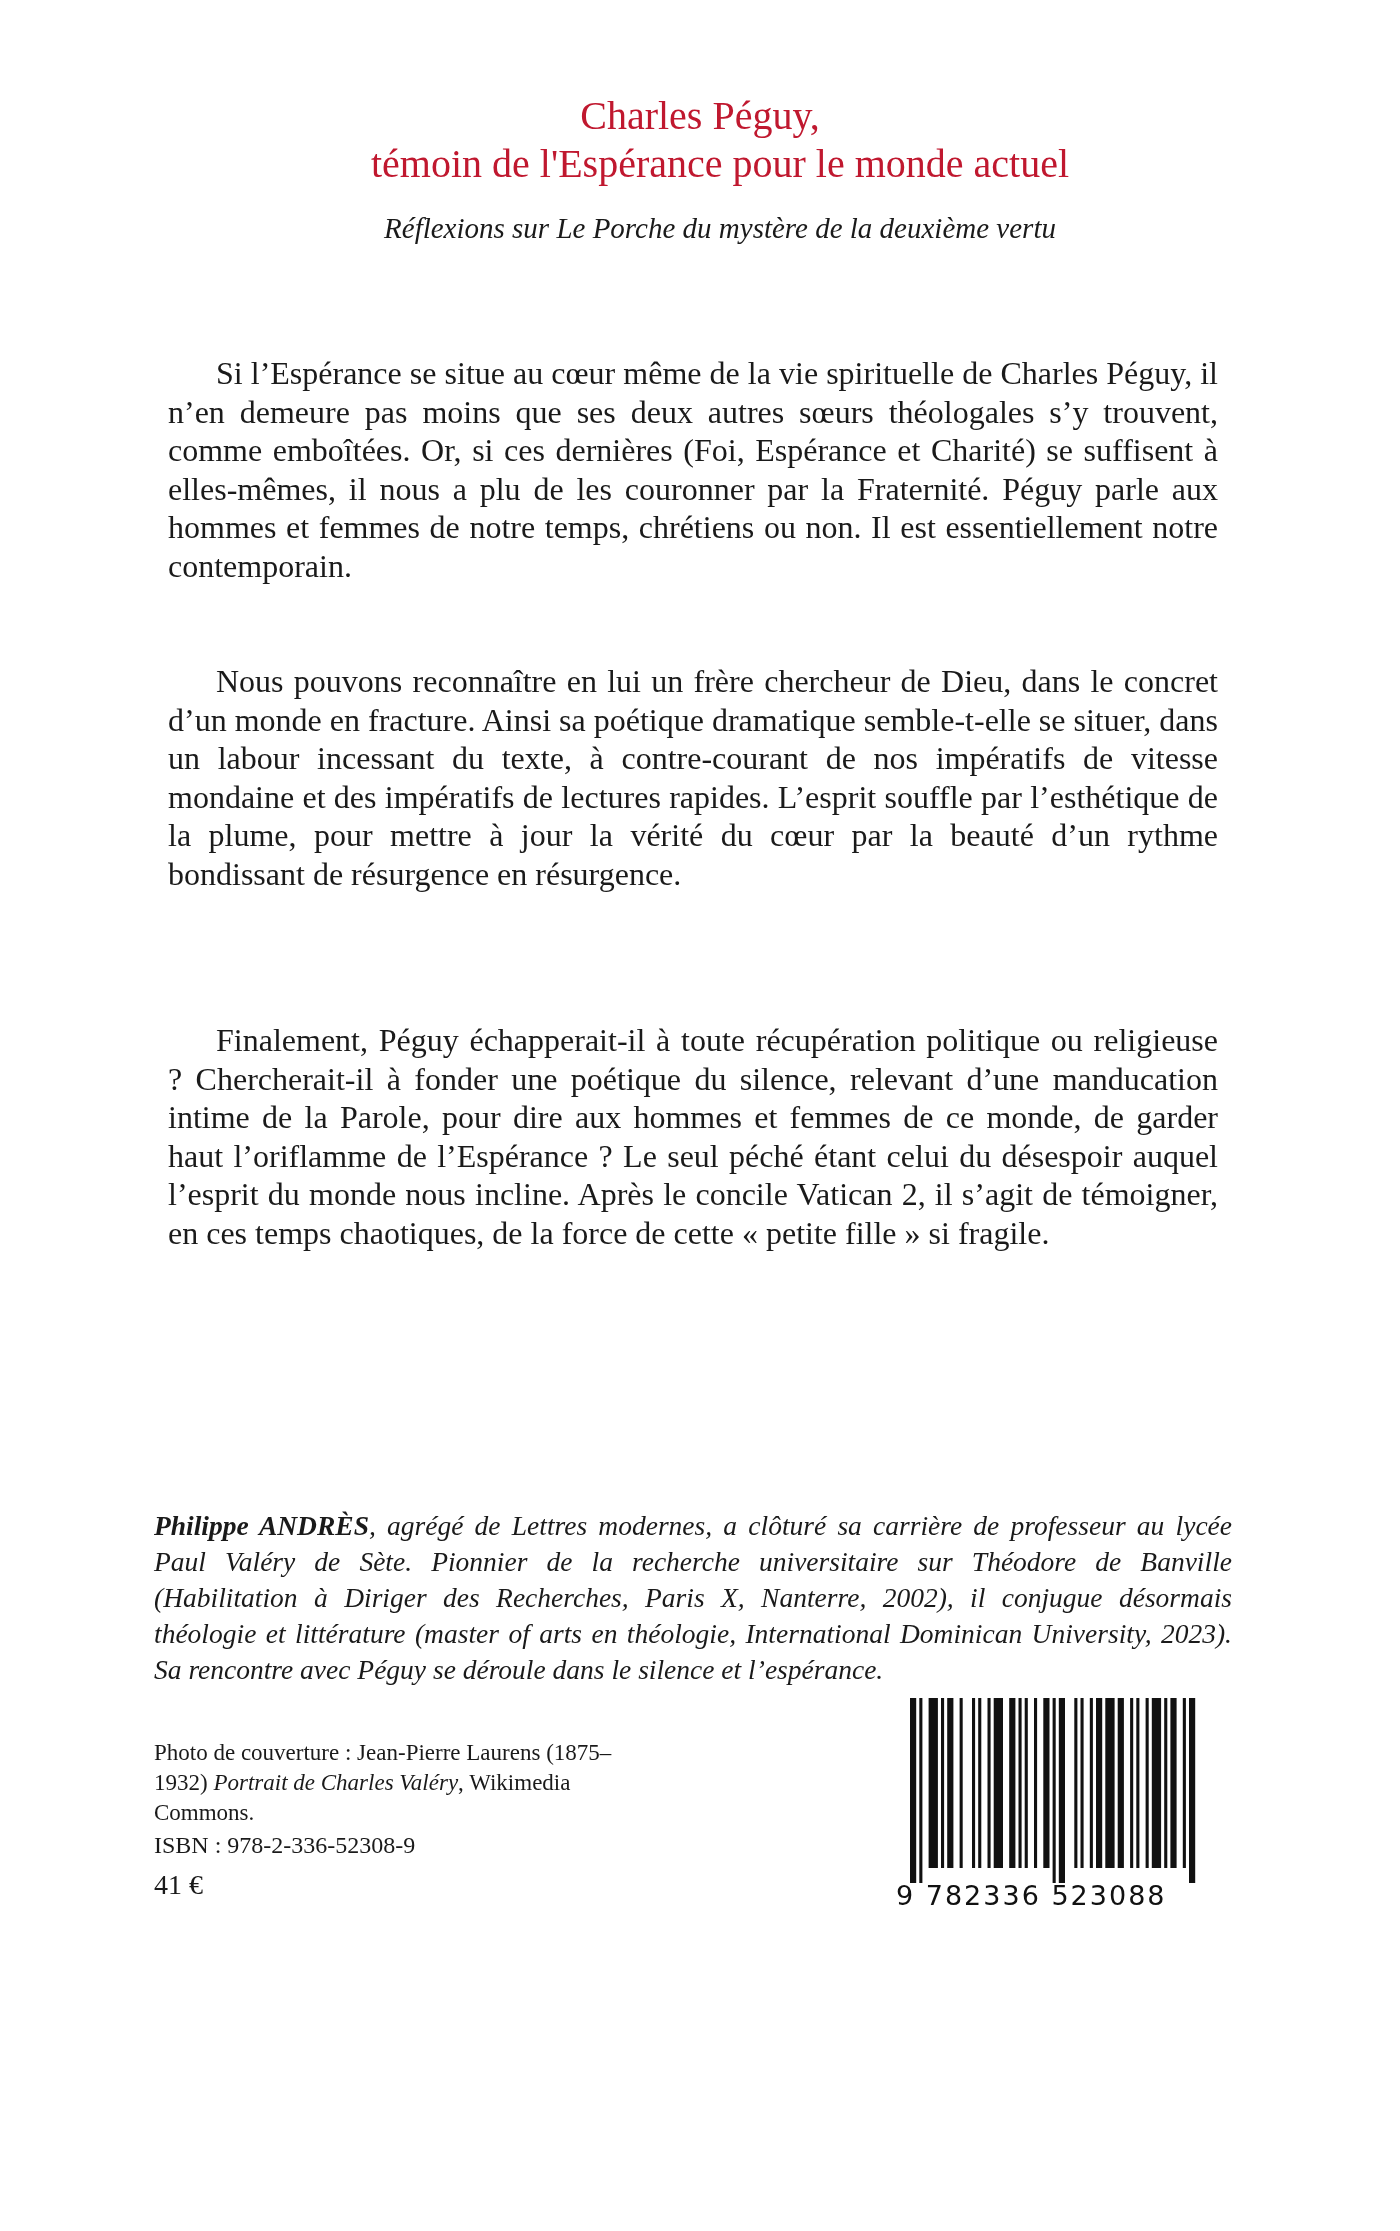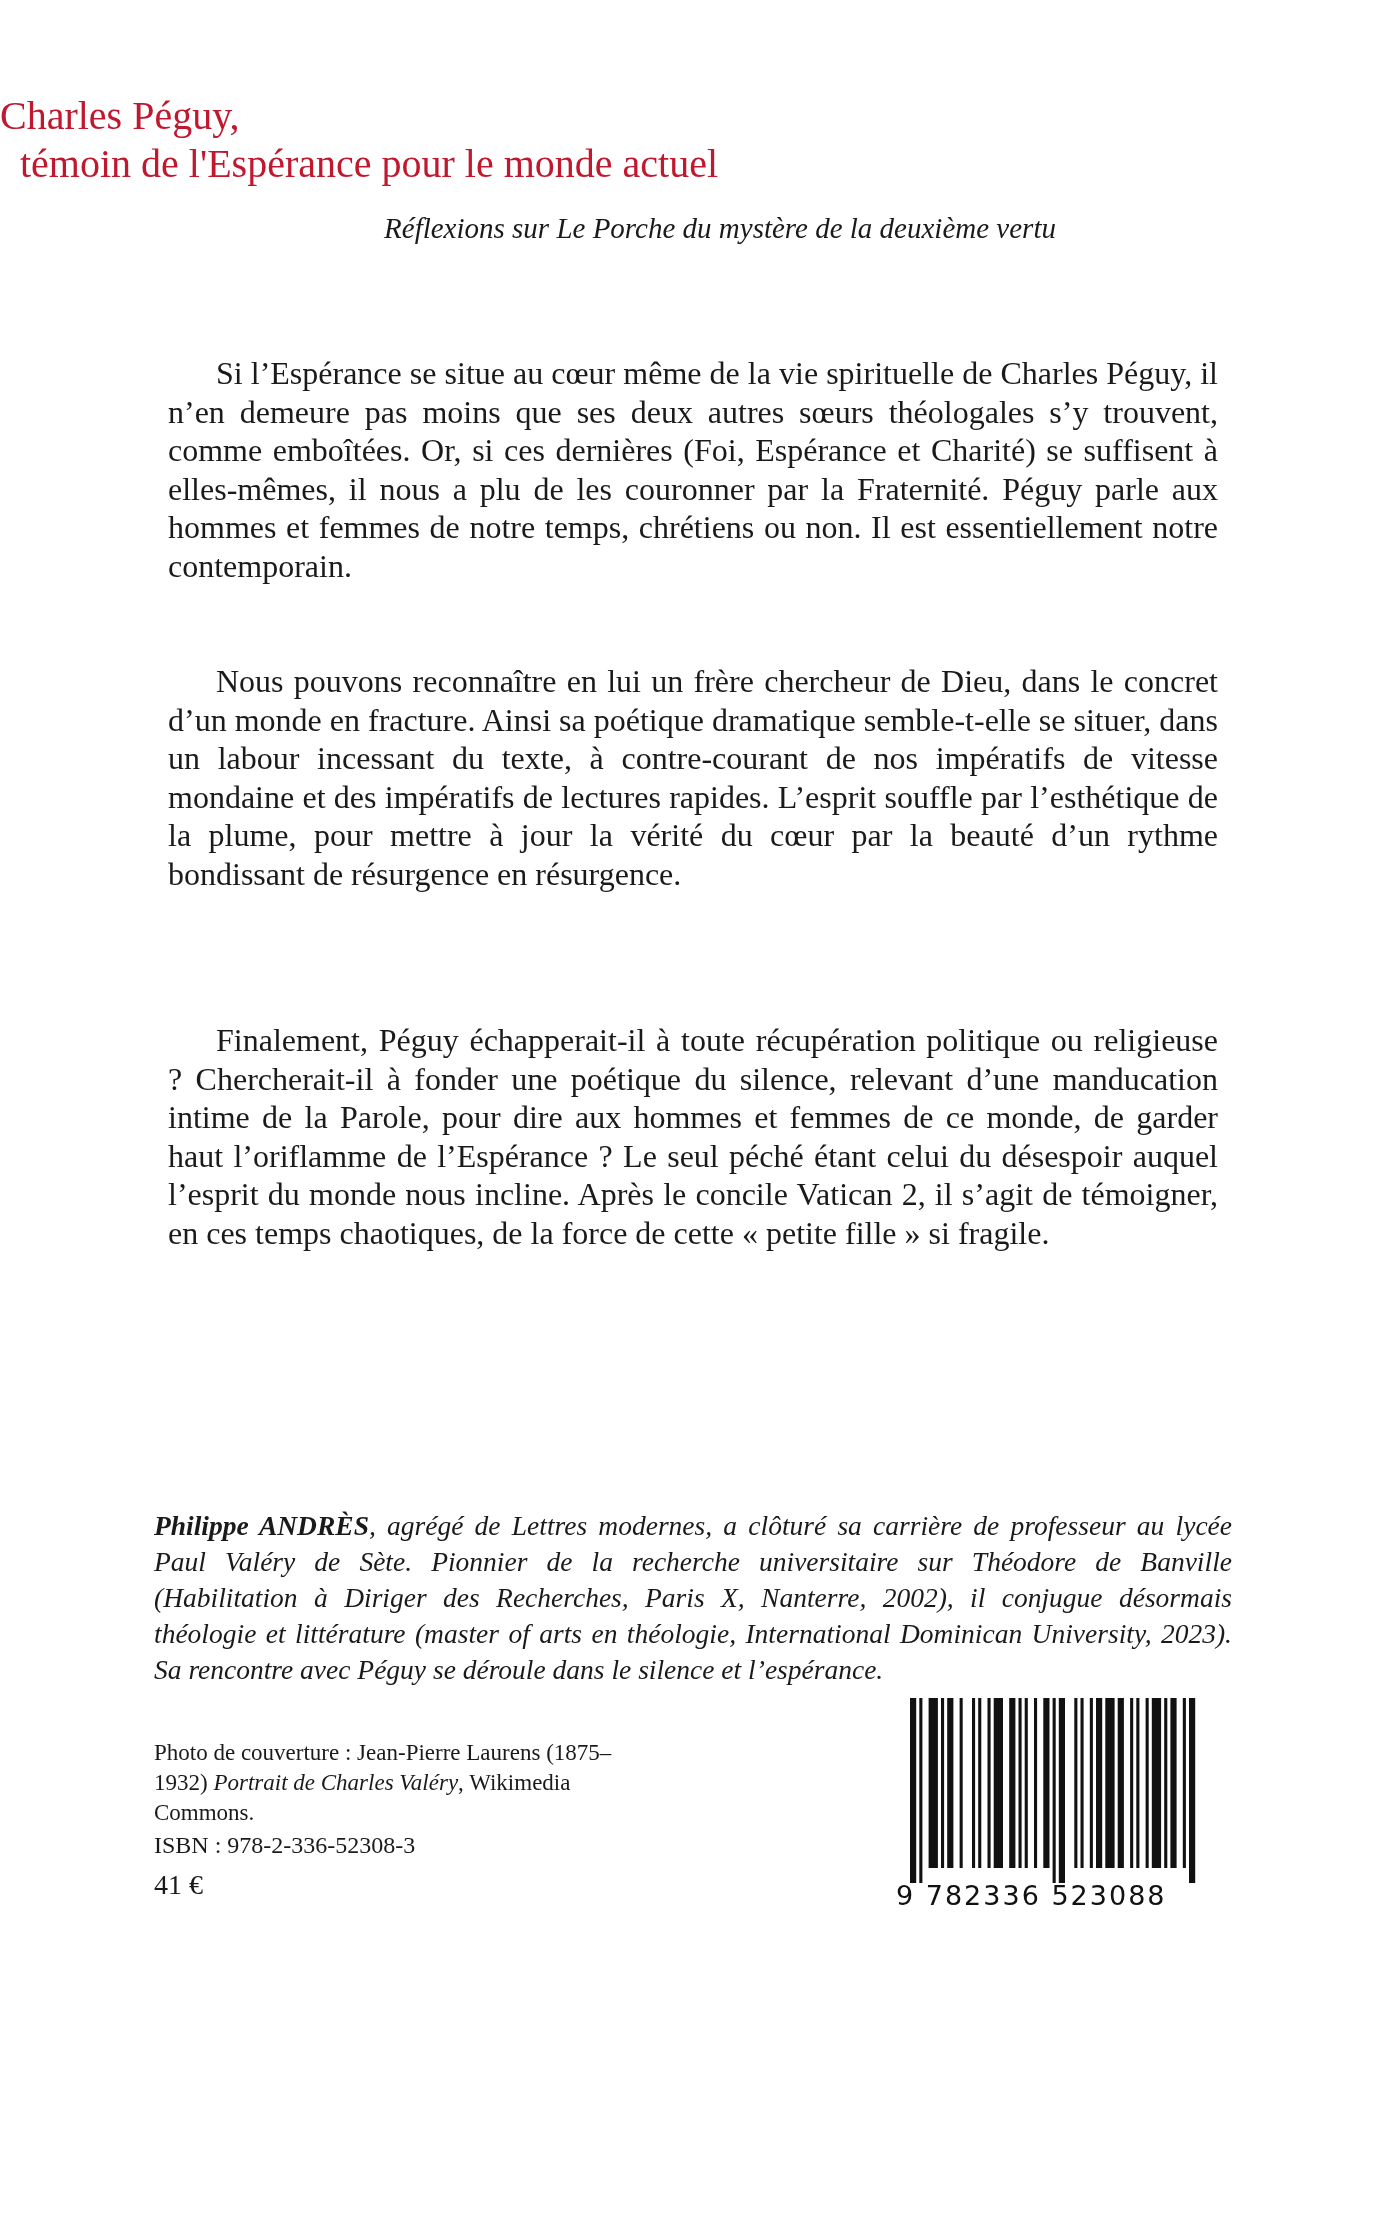--- a/index.html
+++ b/index.html
@@ -1,17 +1,17 @@
 <!DOCTYPE html>
 <html><head>
 <meta charset="utf-8">
 <style>
   html,body{margin:0;padding:0;background:#fff;}
   body{width:1400px;height:2231px;position:relative;overflow:hidden;font-family:"Liberation Serif","DejaVu Serif",serif;color:#1a1a1a;}
-  .title{position:absolute;left:0;width:1400px;text-align:left;color:#c0182f;font-size:40px;line-height:48px;}
+  .title{position:absolute;left:0;width:1400px;text-align:center;color:#c0182f;font-size:40px;line-height:48px;}
   #t1{top:92px;}
   #t2{top:140px;margin-left:20px;}
   .subtitle{position:absolute;left:0;width:1400px;top:210px;text-align:center;font-style:italic;font-size:29px;line-height:36px;color:#1a1a1a;padding-left:20px;}
   .body{position:absolute;left:154px;width:1078px;font-size:32px;line-height:38.6px;text-align:justify;color:#1a1a1a;}
   .body p{margin:14px;text-indent:48px;}
   #p1{top:340px;}
   #p2{top:648px;}
   #p3{top:1007px;}
   .bio{position:absolute;left:154px;width:1078px;top:1508px;font-size:27.5px;line-height:36px;font-style:italic;text-align:justify;}
   .bio b{font-style:italic;}
@@ -36,21 +36,21 @@
     <p>Nous pouvons reconnaître en lui un frère chercheur de Dieu, dans le concret d’un monde en fracture. Ainsi sa poétique dramatique semble-t-elle se situer, dans un labour incessant du texte, à contre-courant de nos impératifs de vitesse mondaine et des impératifs de lectures rapides. L’esprit souffle par l’esthétique de la plume, pour mettre à jour la vérité du cœur par la beauté d’un rythme bondissant de résurgence en résurgence.</p>
   </div>
 <div class="body" id="p3">
     <p>Finalement, Péguy échapperait-il à toute récupération politique ou religieuse ? Chercherait-il à fonder une poétique du silence, relevant d’une manducation intime de la Parole, pour dire aux hommes et femmes de ce monde, de garder haut l’oriflamme de l’Espérance ? Le seul péché étant celui du désespoir auquel l’esprit du monde nous incline. Après le concile Vatican 2, il s’agit de témoigner, en ces temps chaotiques, de la force de cette « petite fille » si fragile.</p>
   </div>
 
 <div class="bio"><b>Philippe ANDRÈS</b><span>, agrégé de Lettres modernes, a clôturé sa carrière de professeur au lycée Paul Valéry de Sète. Pionnier de la recherche universitaire sur Théodore de Banville (Habilitation à Diriger des Recherches, Paris X, Nanterre, 2002), il conjugue désormais théologie et littérature (master of arts en théologie, International Dominican University, 2023). Sa rencontre avec Péguy se déroule dans le silence et l’espérance.</span></div>
 
 <div class="credit"><span>Photo de couverture : Jean-Pierre Laurens (1875–1932) </span><i>Portrait de Charles Valéry</i><span>, Wikimedia Commons.</span></div>
 
-<div class="isbn">ISBN : 978-2-336-52308-3</div>
+<div class="isbn">ISBN : 978-2-336-52308-9</div>
 <div class="price">41 €</div>
 
 <div class="barcode">
   <svg id="bc" width="336" height="210">
       <rect x="14" y="0" width="6.2" height="185" fill="#111"></rect>
       <rect x="23.3" y="0" width="3.1" height="185" fill="#111"></rect>
       <rect x="32.6" y="0" width="9.3" height="170" fill="#111"></rect>
       <rect x="45.00000000000001" y="0" width="3.1" height="170" fill="#111"></rect>
       <rect x="51.20000000000001" y="0" width="6.2" height="170" fill="#111"></rect>
       <rect x="63.600000000000016" y="0" width="3.1" height="170" fill="#111"></rect>

